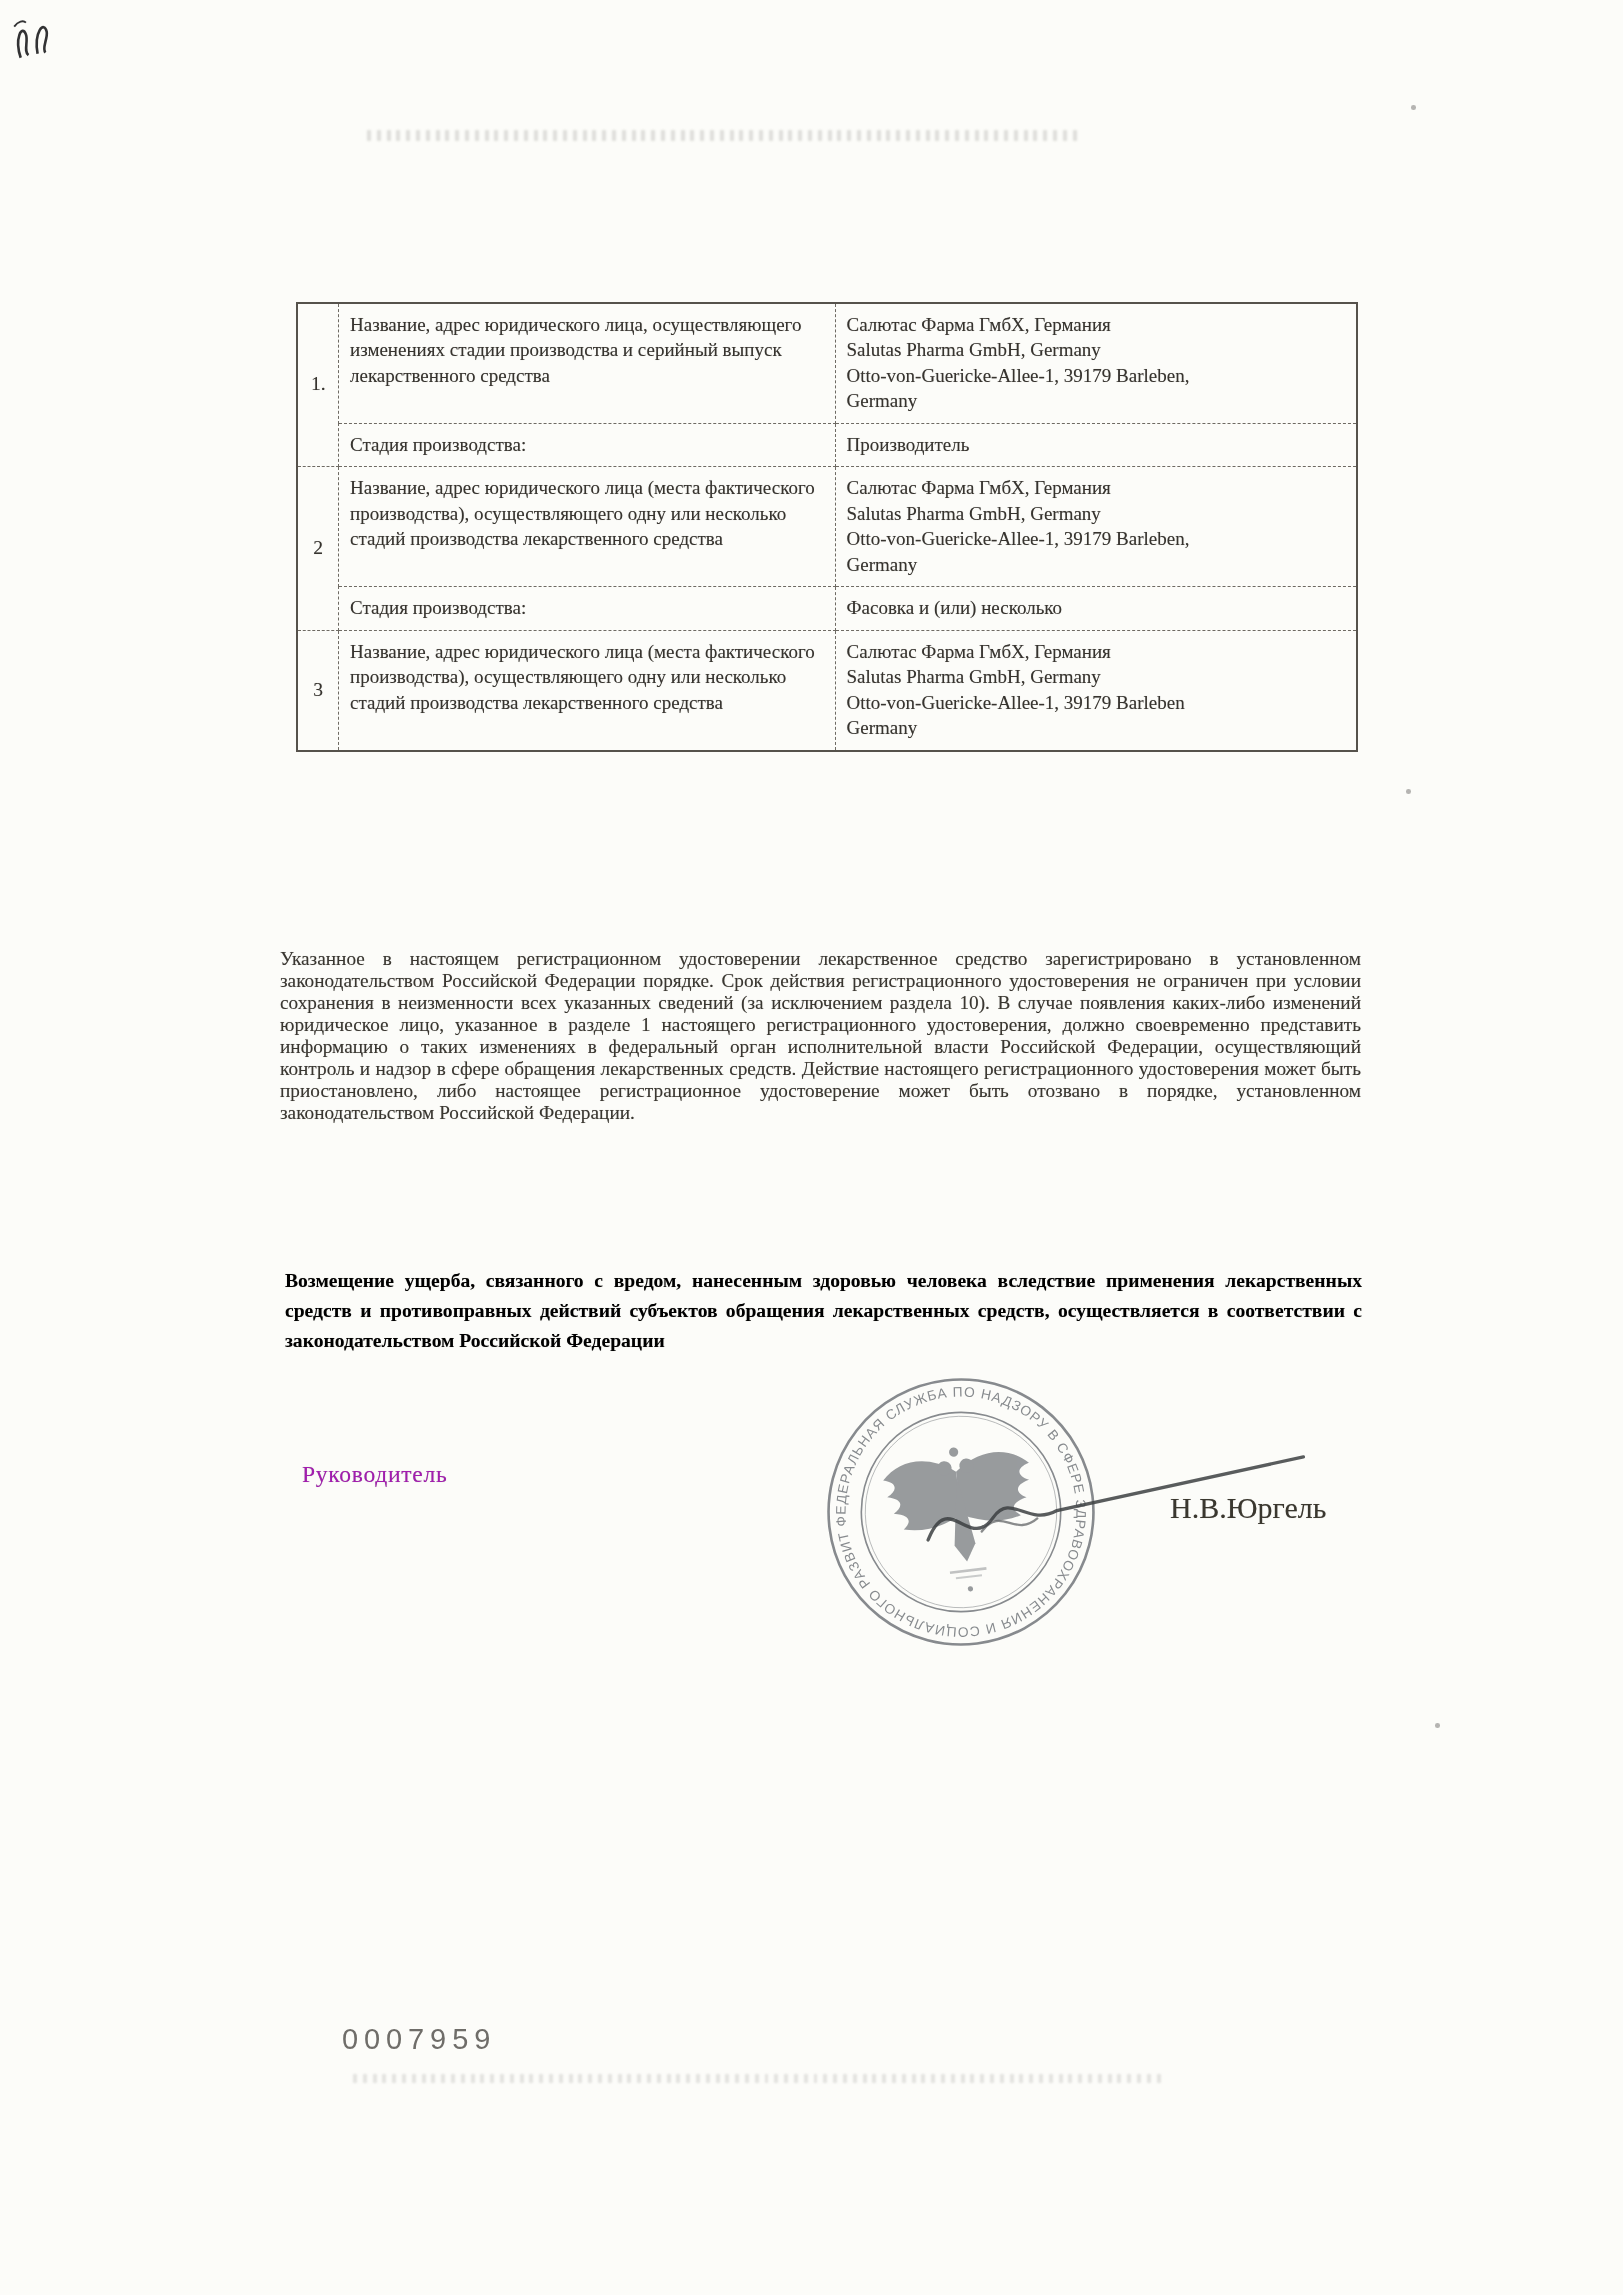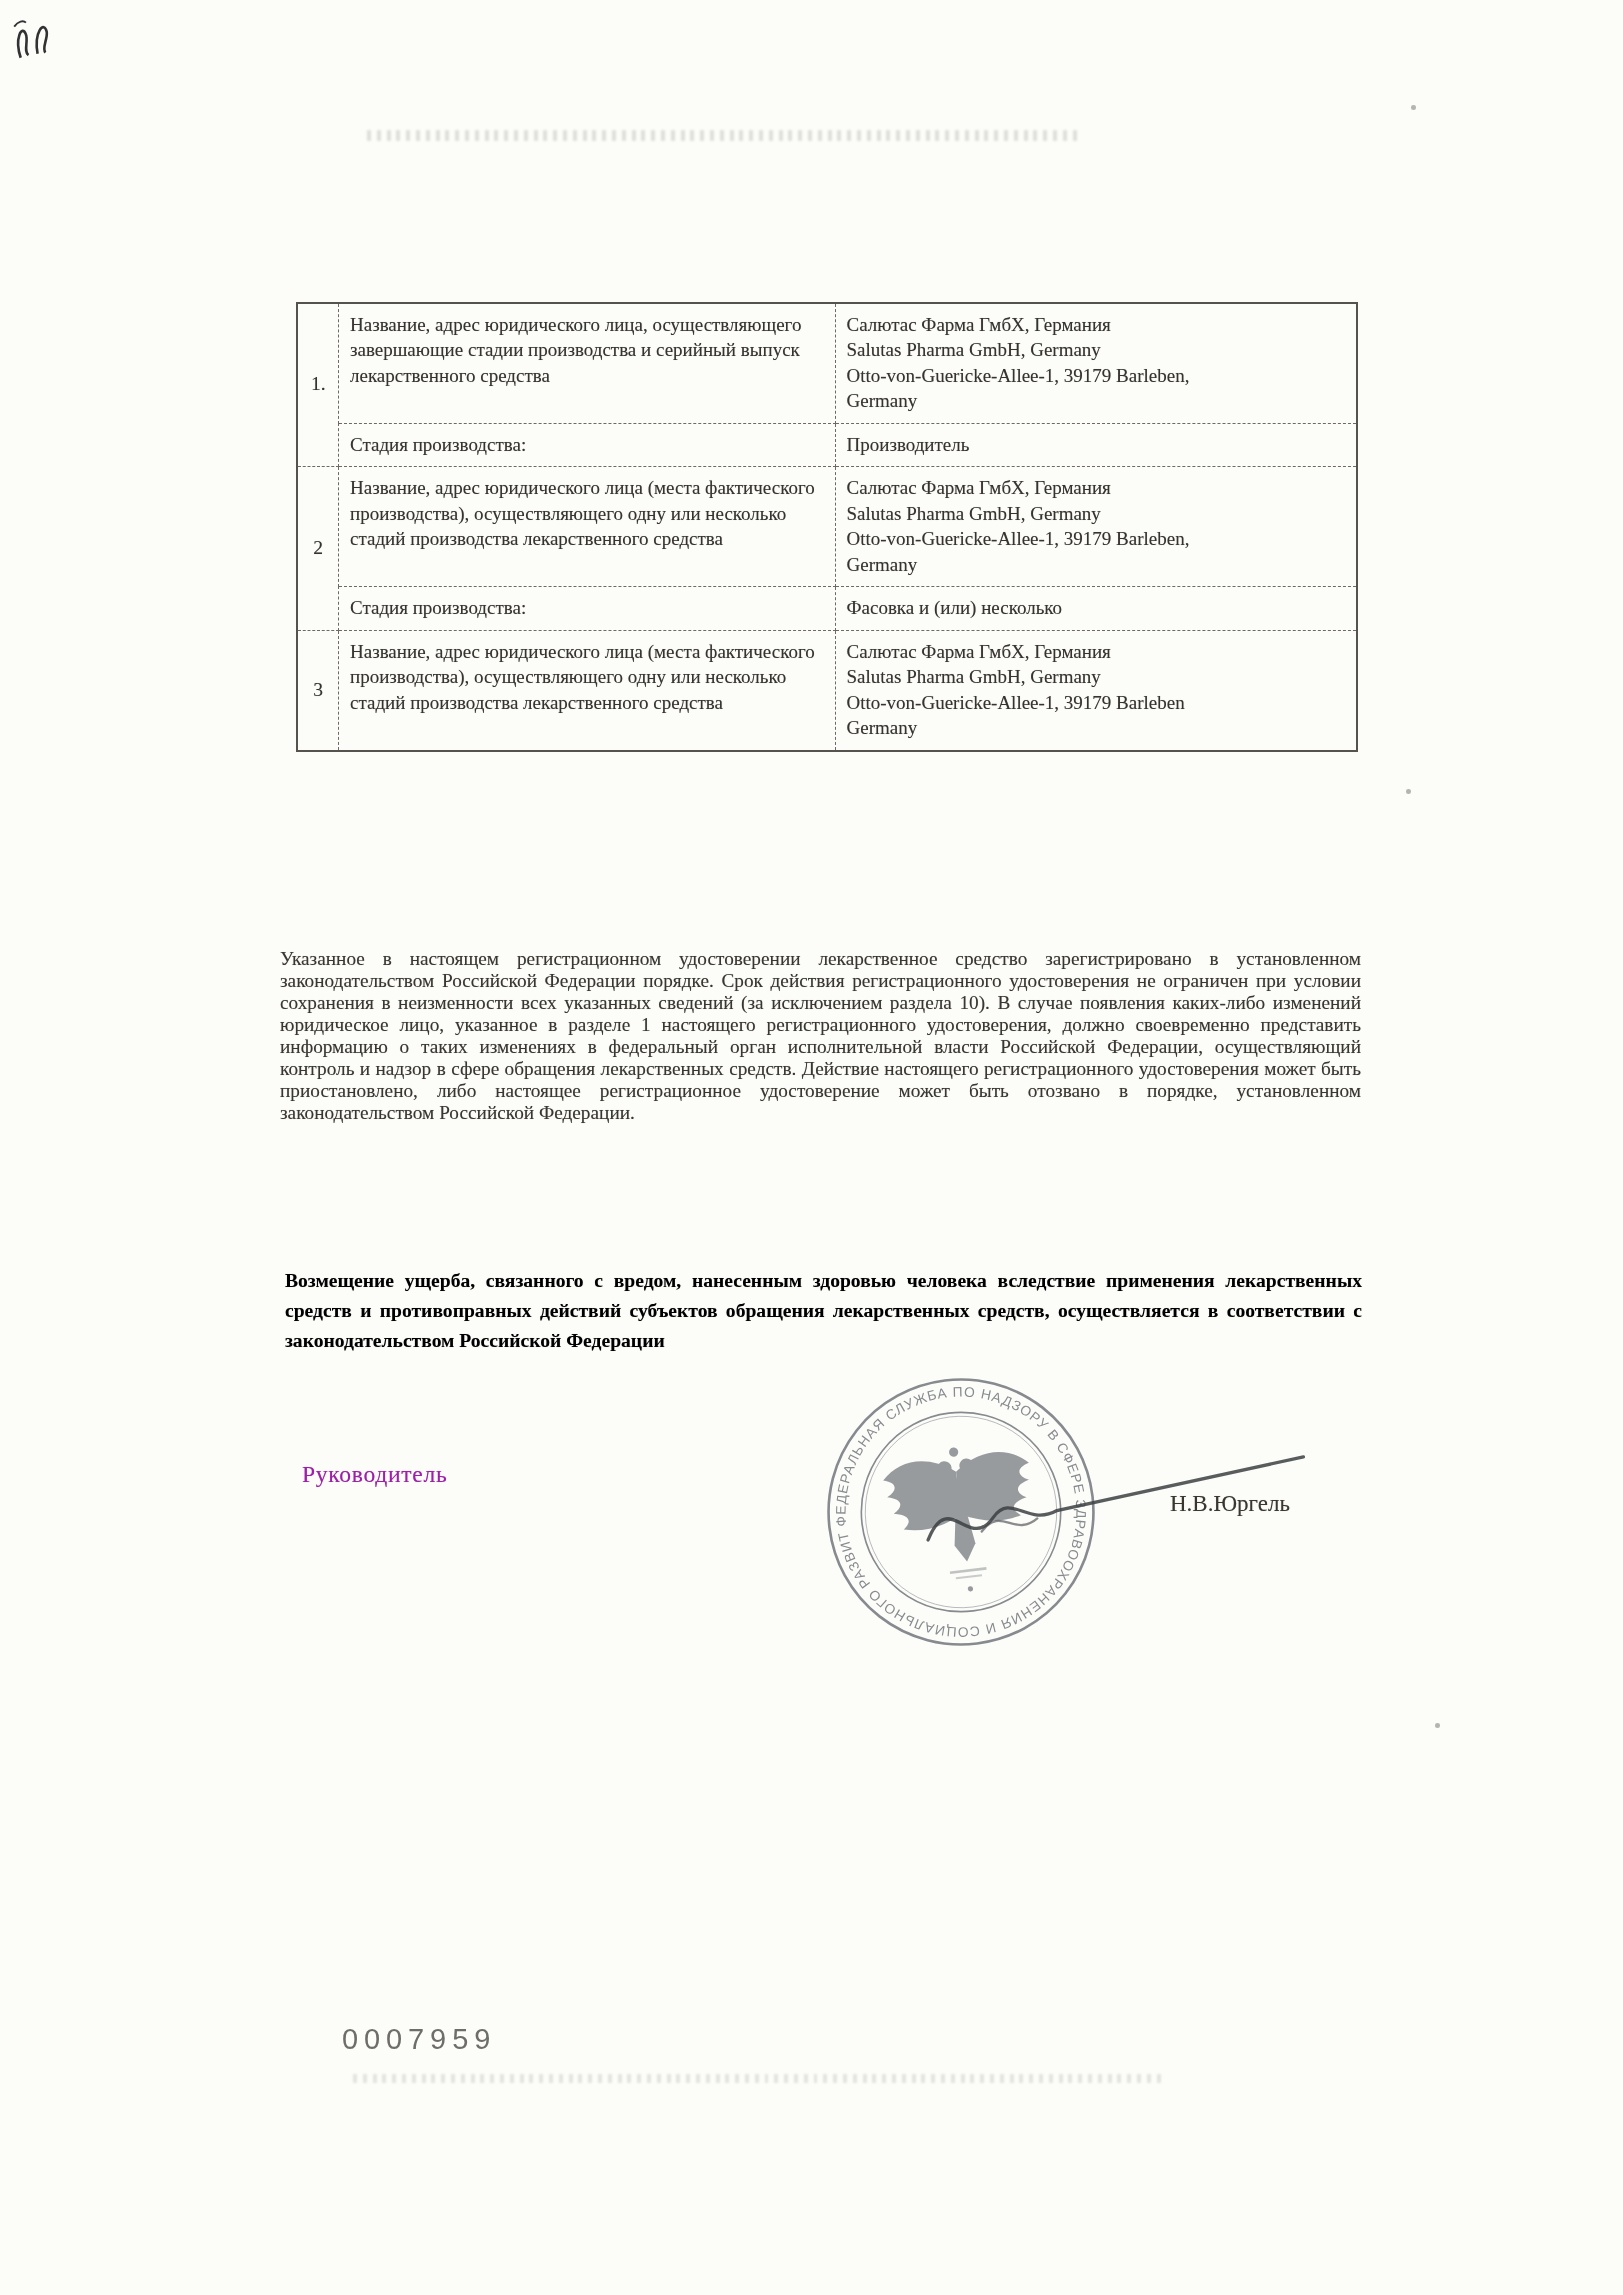--- a/index.html
+++ b/index.html
@@ -57,21 +57,21 @@
     font-size: 19.3px; line-height: 22px; text-align: justify; color: #3a3731;
   }
   .para2 {
     position: absolute; left: 285px; top: 1266px; width: 1077px;
     font-size: 19.6px; line-height: 30px; text-align: justify;
     font-weight: bold; color: #000000;
   }
 
   
   .sig-role { position: absolute; left: 302px; top: 1461px; font-size: 23.6px; letter-spacing: 0.7px; color: #a21caf; }
-  .sig-name { position: absolute; left: 1170px; top: 1491px; font-size: 23px; color: #3a372f; }
+  .sig-name { position: absolute; left: 1170px; top: 1491px; font-size: 30px; color: #3a372f; }
 
   .stamp {
     position: absolute; left: 822px; top: 1373px;
     width: 278px; height: 278px;
     opacity: .7;
     transform: rotate(-7deg);
   }
   .signature-svg {
     position: absolute; left: 903px; top: 1419px;
     width: 419px; height: 170px;
@@ -116,21 +116,21 @@
 
   <table class="man-table scan">
     <colgroup>
       <col style="width:42px">
       <col style="width:497px">
       <col style="width:522px">
     </colgroup>
     <tbody>
       <tr>
         <td class="num" rowspan="2">1.</td>
-        <td class="label">Название, адрес юридического лица, осуществляющего завершающие стадии производства и серийный выпуск лекарственного средства</td>
+        <td class="label">Название, адрес юридического лица, осуществляющего изменениях стадии производства и серийный выпуск лекарственного средства</td>
         <td class="value">Салютас Фарма ГмбХ, Германия
 Salutas Pharma GmbH, Germany
 Otto-von-Guericke-Allee-1, 39179 Barleben,
 Germany</td>
       </tr>
       <tr>
         <td class="stage-label">Стадия производства:</td>
         <td class="stage-value">Производитель</td>
       </tr>
 

